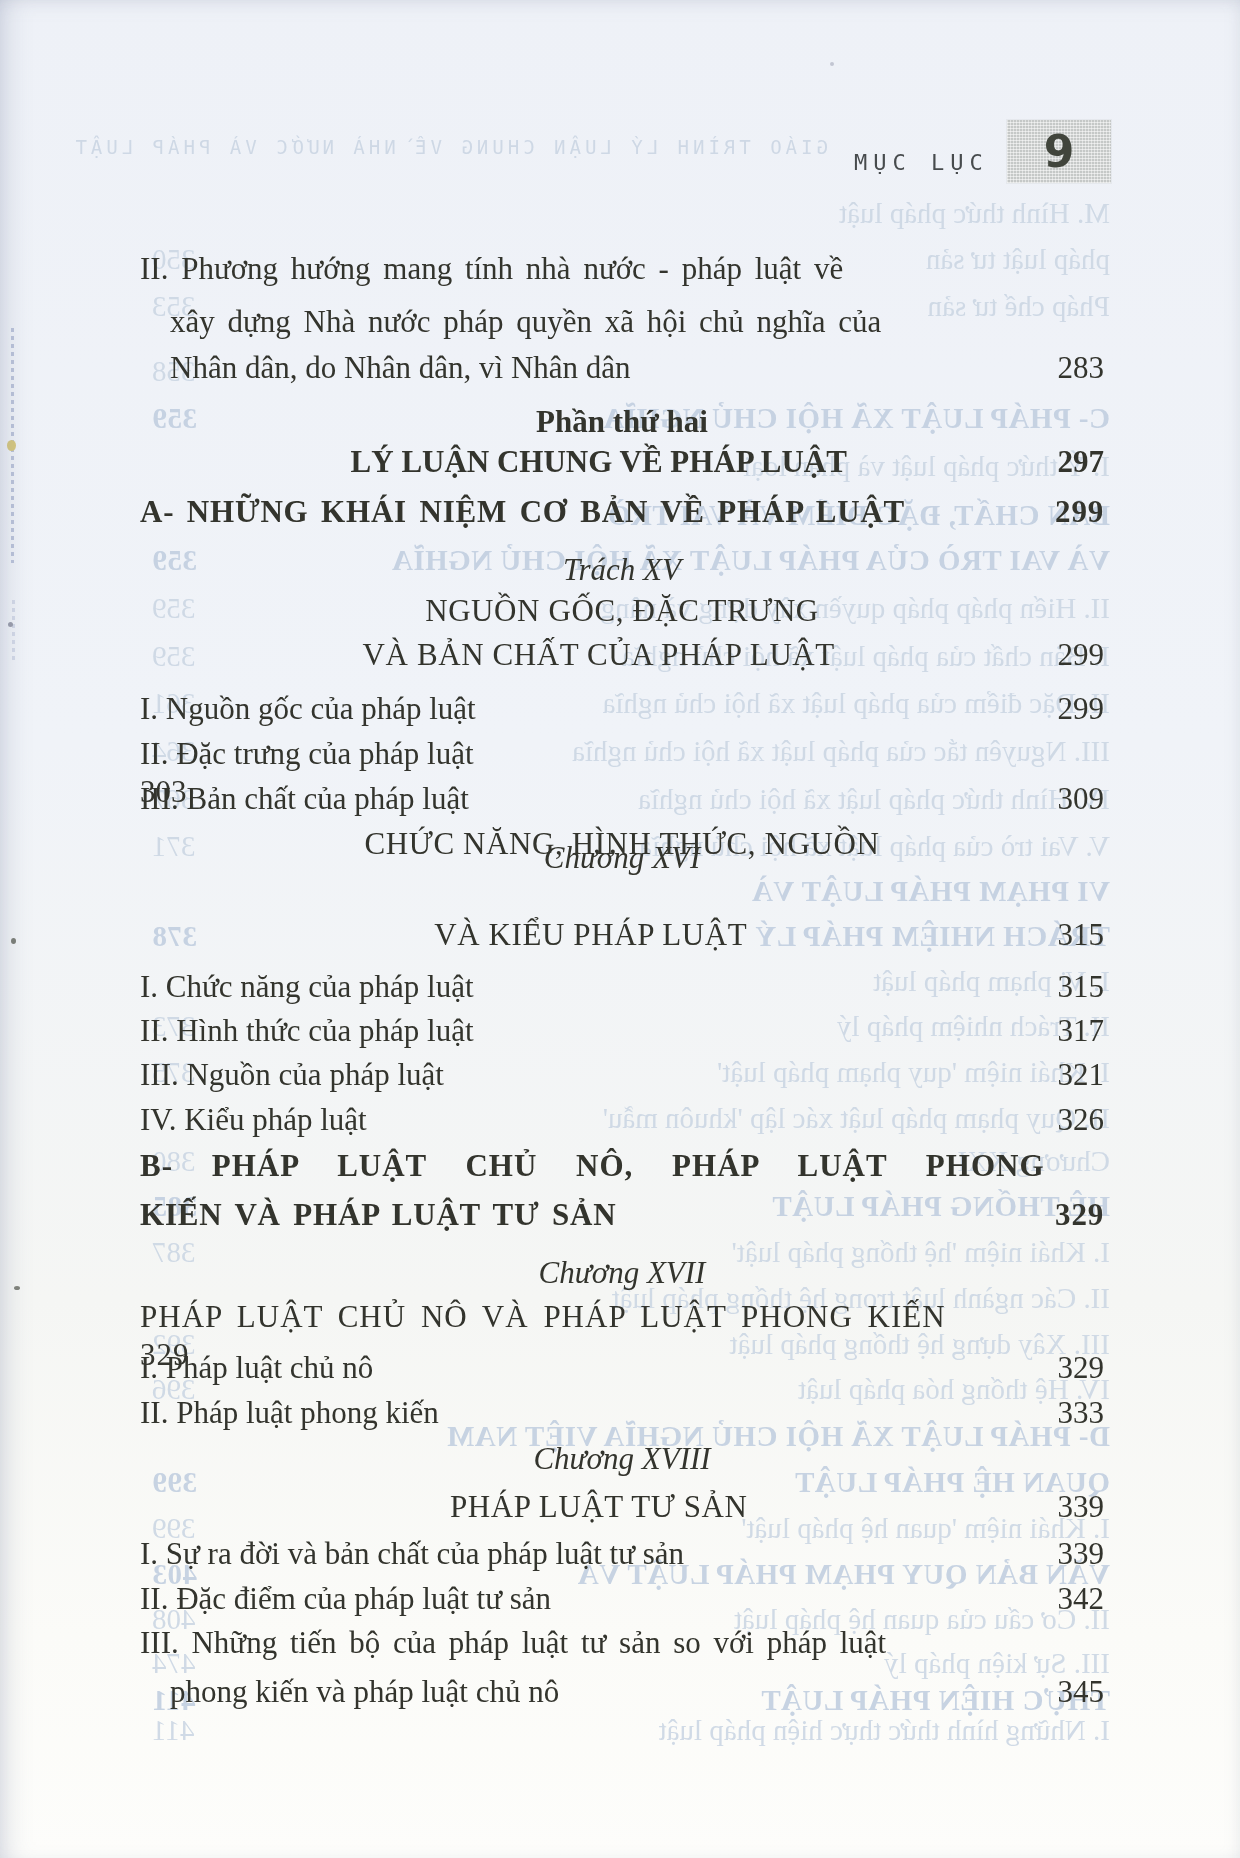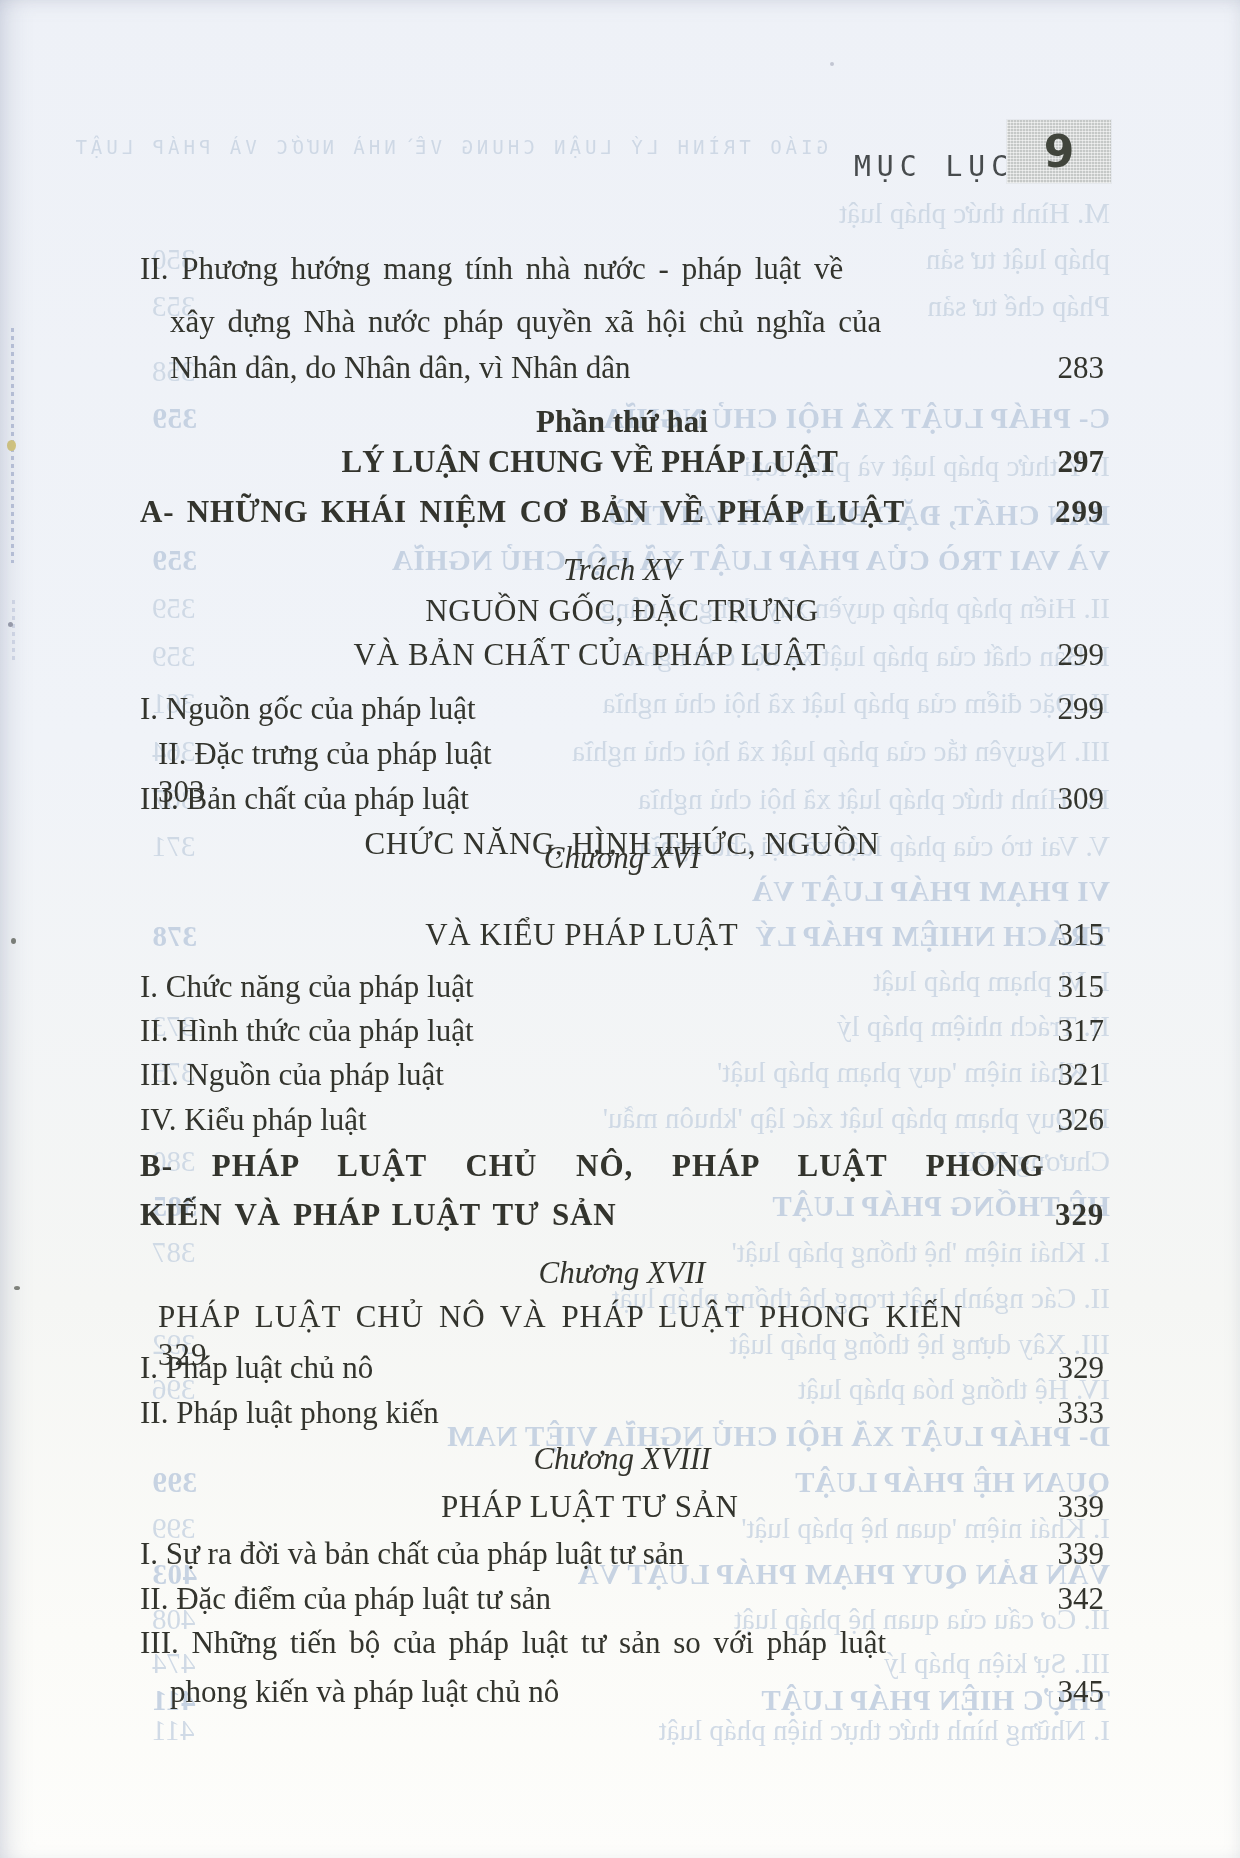--- a/index.html
+++ b/index.html
@@ -10,21 +10,21 @@
     color:#32332c;
   }
   .page::after{
     content:"";position:absolute;inset:0;pointer-events:none;
     box-shadow:inset 20px 0 30px -20px rgba(110,122,155,.38), inset -8px 0 18px -10px rgba(140,148,168,.22), inset 0 14px 24px -18px rgba(150,158,178,.25);
   }
   
   .hdr-title{
     position:absolute;left:854px;top:150px;
     font-family:"DejaVu Sans Mono","Liberation Mono",monospace;
-    font-size:28px;letter-spacing:6px;color:#474b4d;font-weight:500;
+    font-size:22px;letter-spacing:6px;color:#474b4d;font-weight:500;
   }
   .badge{
     position:absolute;left:1007px;top:120px;width:104px;height:63px;
     background-color:#c5c8c7;
     background-image:
       repeating-linear-gradient(0deg, rgba(255,255,255,.55) 0 1px, transparent 1px 3px),
       repeating-linear-gradient(90deg, rgba(255,255,255,.45) 0 1px, transparent 1px 3px);
     display:flex;align-items:center;justify-content:center;
     box-shadow:0 0 0 1px rgba(90,95,90,.06);
   }
@@ -50,21 +50,21 @@
   }
   .ghost-row .gt{overflow:hidden;max-width:840px;}
   .ghost-row.gb{font-weight:700;color:#c2cfe0;letter-spacing:.5px;}
   
   .row{
     position:absolute;left:140px;width:964px;
     display:flex;align-items:baseline;
     font-size:31px;line-height:38px;color:#33342d;
   }
   .row .txt{flex:1;}
-  .row .pg{margin-left:18px;}
+  .row .pg{margin-left:0;}
   .row.ind .txt{padding-left:30px;margin-top:7px;}
   .row.body-just .txt{word-spacing:5px;}
   .row.bold-center{font-weight:700;}
   .row.bold-center .txt{text-align:center;}
   .row.bold-left{font-weight:700;letter-spacing:.8px;word-spacing:4px;}
   .row.bold-just{font-weight:700;letter-spacing:1px;}
   .row.bold-just .txt{word-spacing:30px;}
   .row.caps-center .txt{text-align:center;letter-spacing:.6px;}
   .row.caps-left{letter-spacing:1px;word-spacing:6px;flex-direction:column;}
   .row.italic-center{font-style:italic;}

